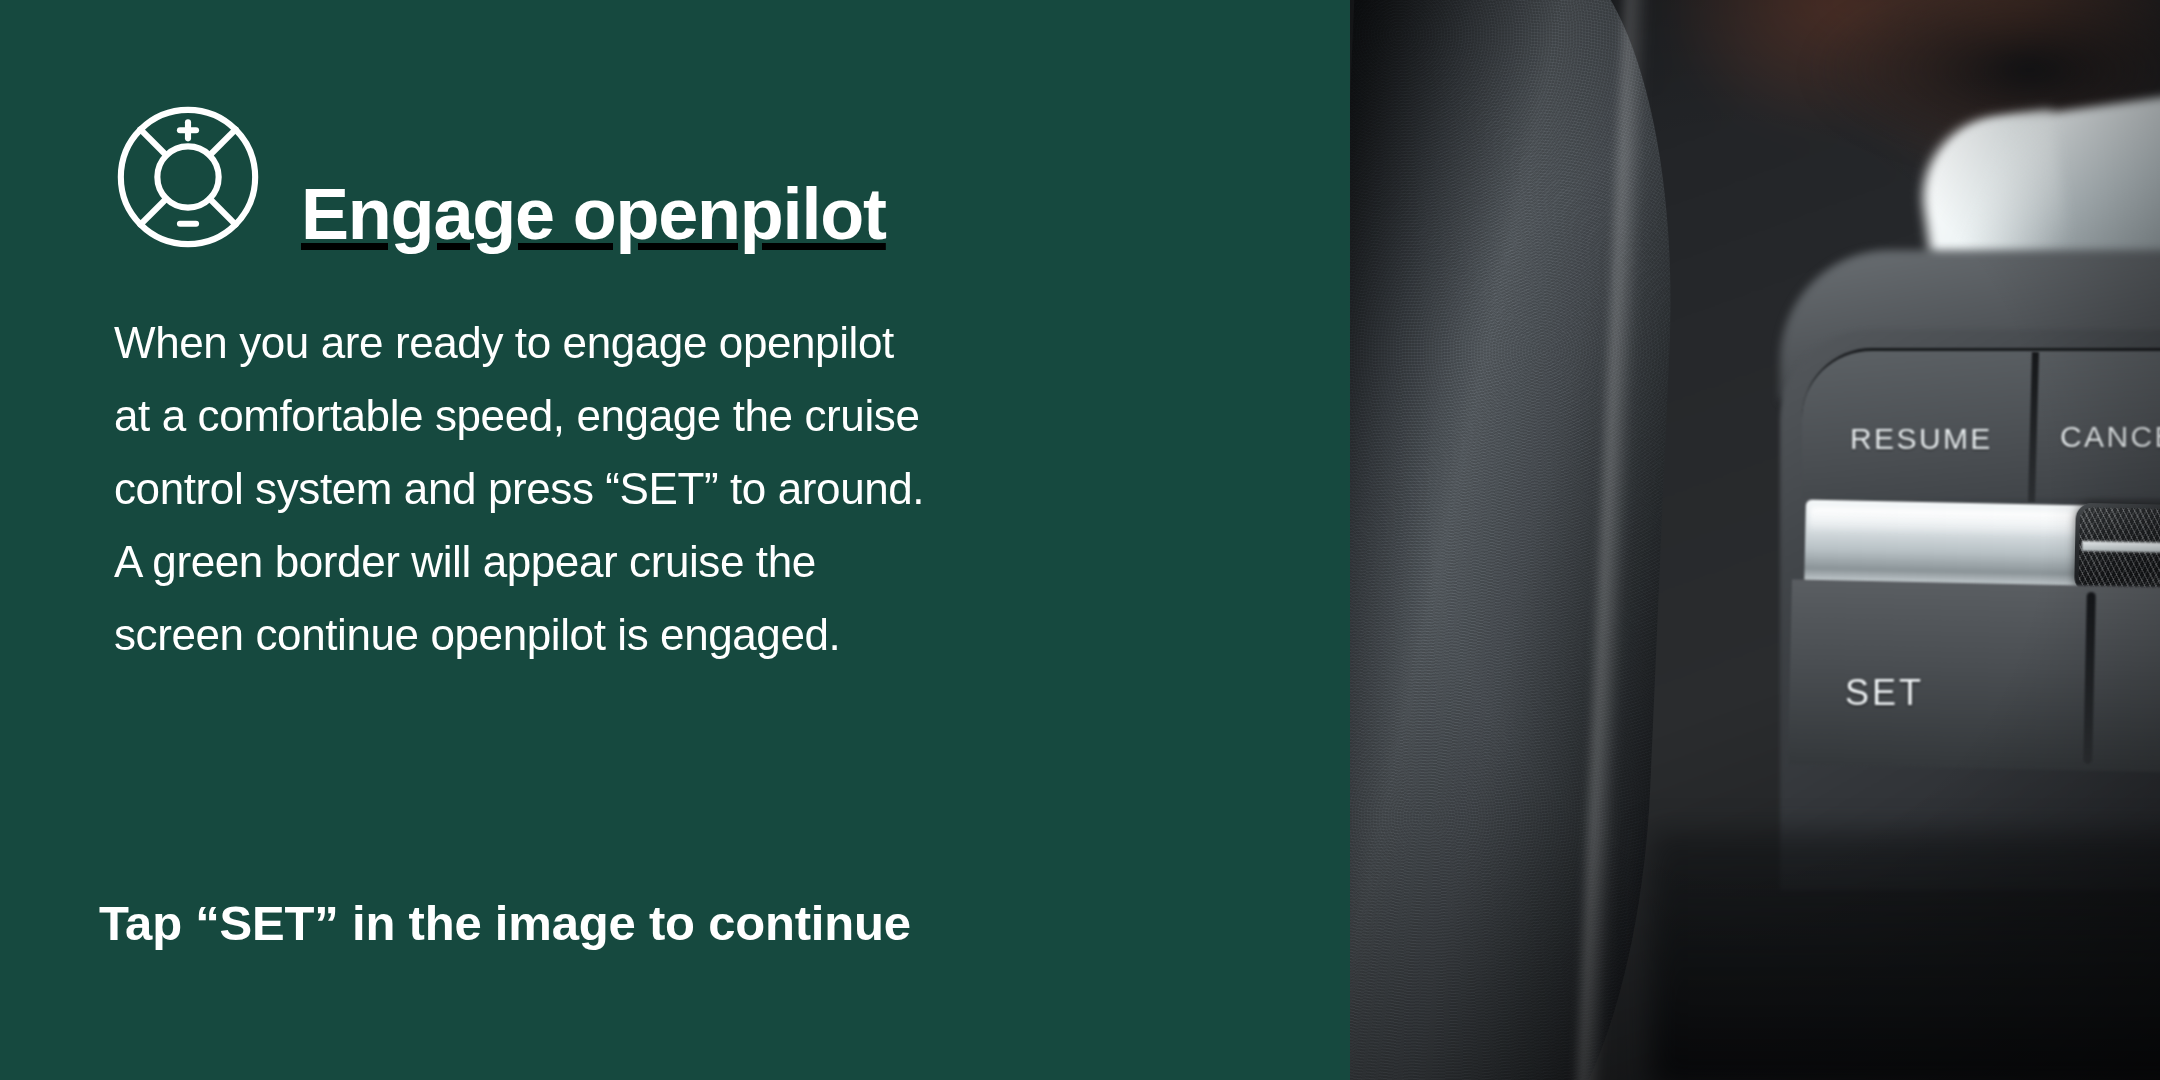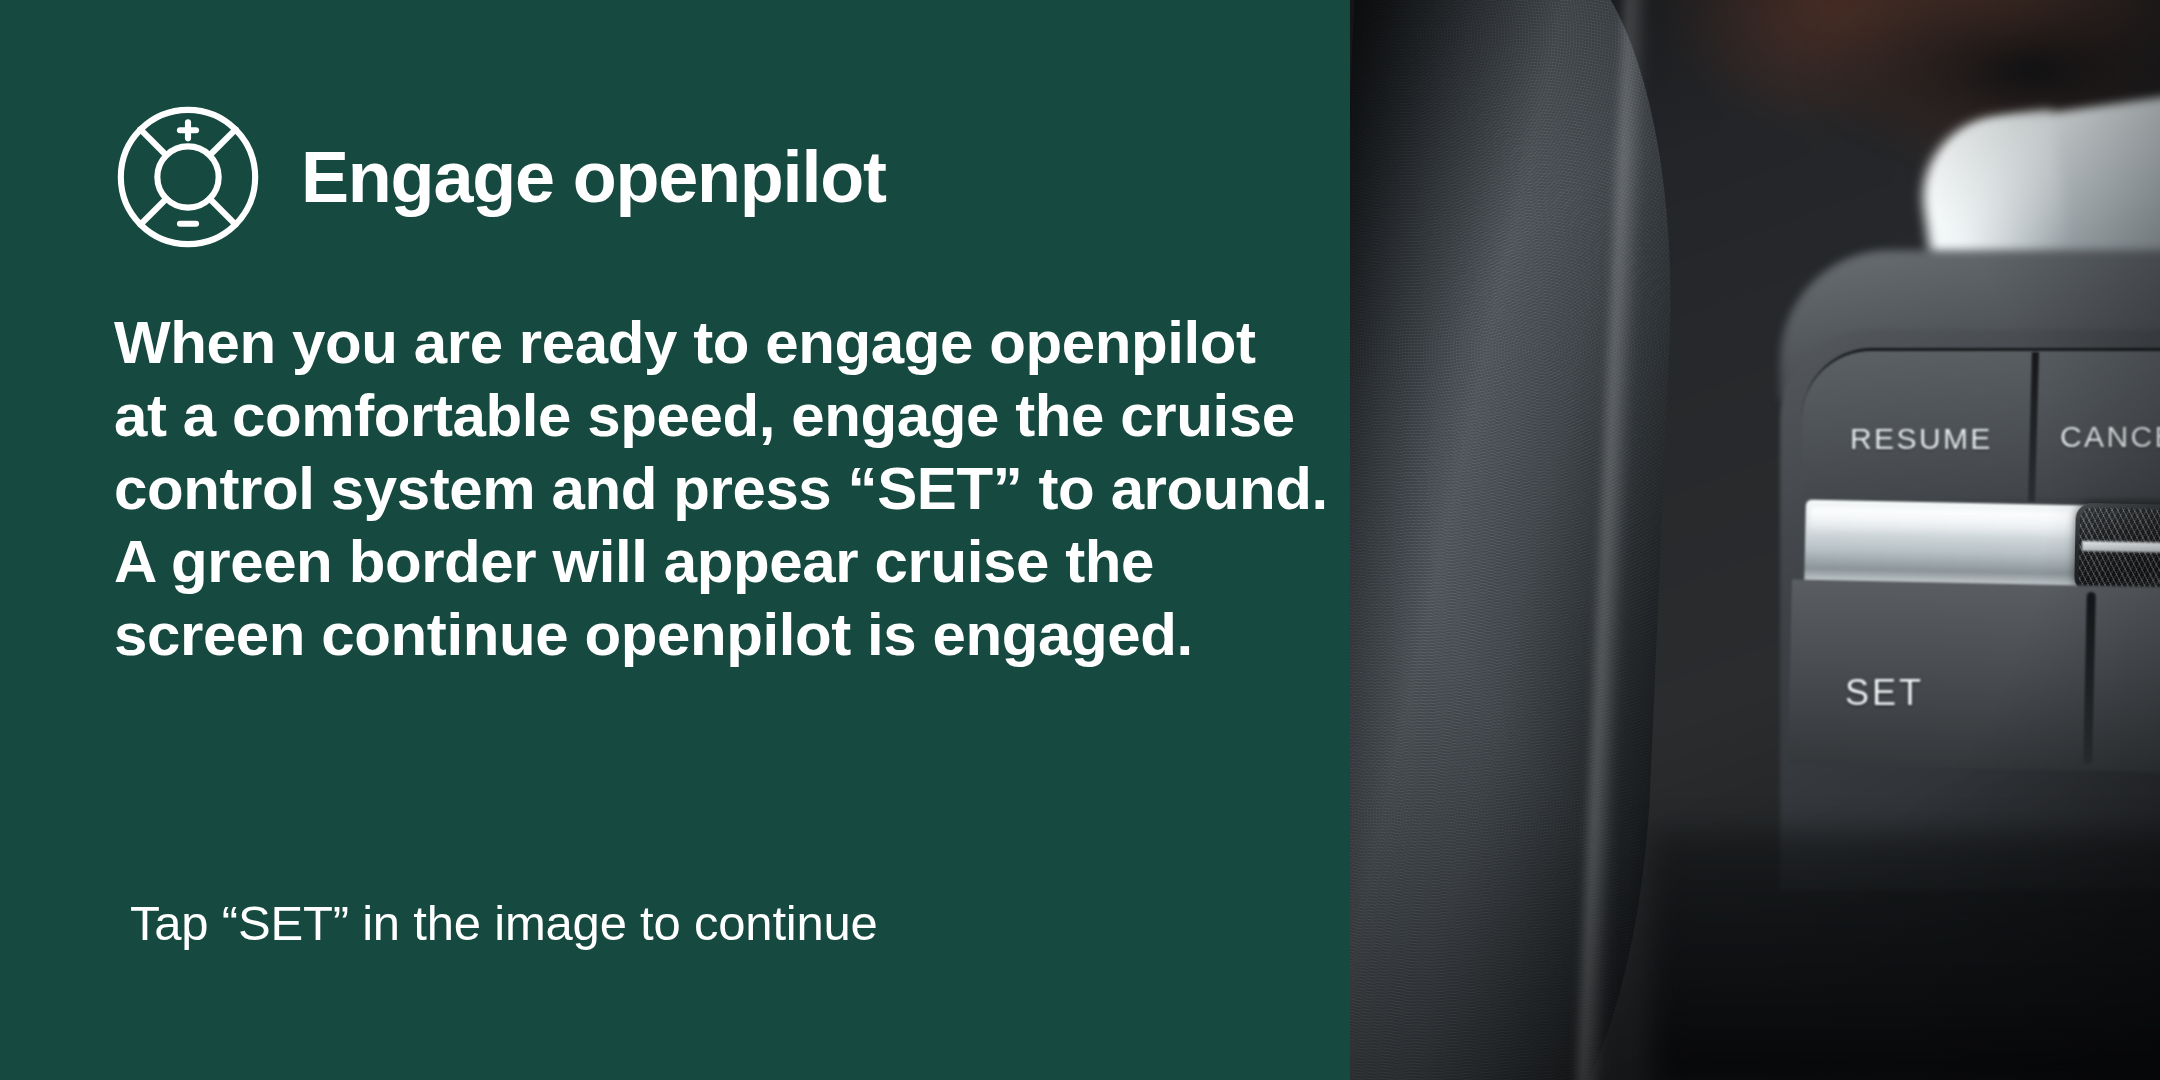--- a/index.html
+++ b/index.html
@@ -16,52 +16,52 @@
   #left-panel {
     position:relative;
     width:1350px; height:1080px;
     background:#16493f;
     flex:0 0 1350px;
   }
 
   #header-row {
     position:absolute;
     left:115px; top:104px;
-    display:flex; align-items:center; gap:40px;
+    display:flex; align-items:flex-end; gap:40px;text-decoration:underline;
   }
 
   .cc-icon { width:146px; height:146px; display:block; flex:0 0 146px; }
 
   #page-title {
     color:#ffffff;
     font-size:72px;
     font-weight:bold;
     letter-spacing:-1.2px;
     line-height:1;
     white-space:nowrap;
   }
 
   #body-copy {
     position:absolute;
     left:114px; top:306px;
     width:1180px;
     color:#ffffff;
-    font-size:60px;
-    font-weight:700;
+    font-size:44px;
+    font-weight:400;
     line-height:73px;
     letter-spacing:-0.4px;
   }
   #body-copy .ln { display:block; white-space:nowrap; }
 
   #cta-text {
     position:absolute;
-    left:130px; top:895px;
+    left:99px; top:895px;
     color:#ffffff;
     font-size:49px;
-    font-weight:normal;
+    font-weight:bold;
     letter-spacing:-0.2px;
     white-space:nowrap;
   }
 
   
   #photo-panel {
     position:relative;
     width:810px; height:1080px;
     flex:0 0 810px;
     overflow:hidden;

